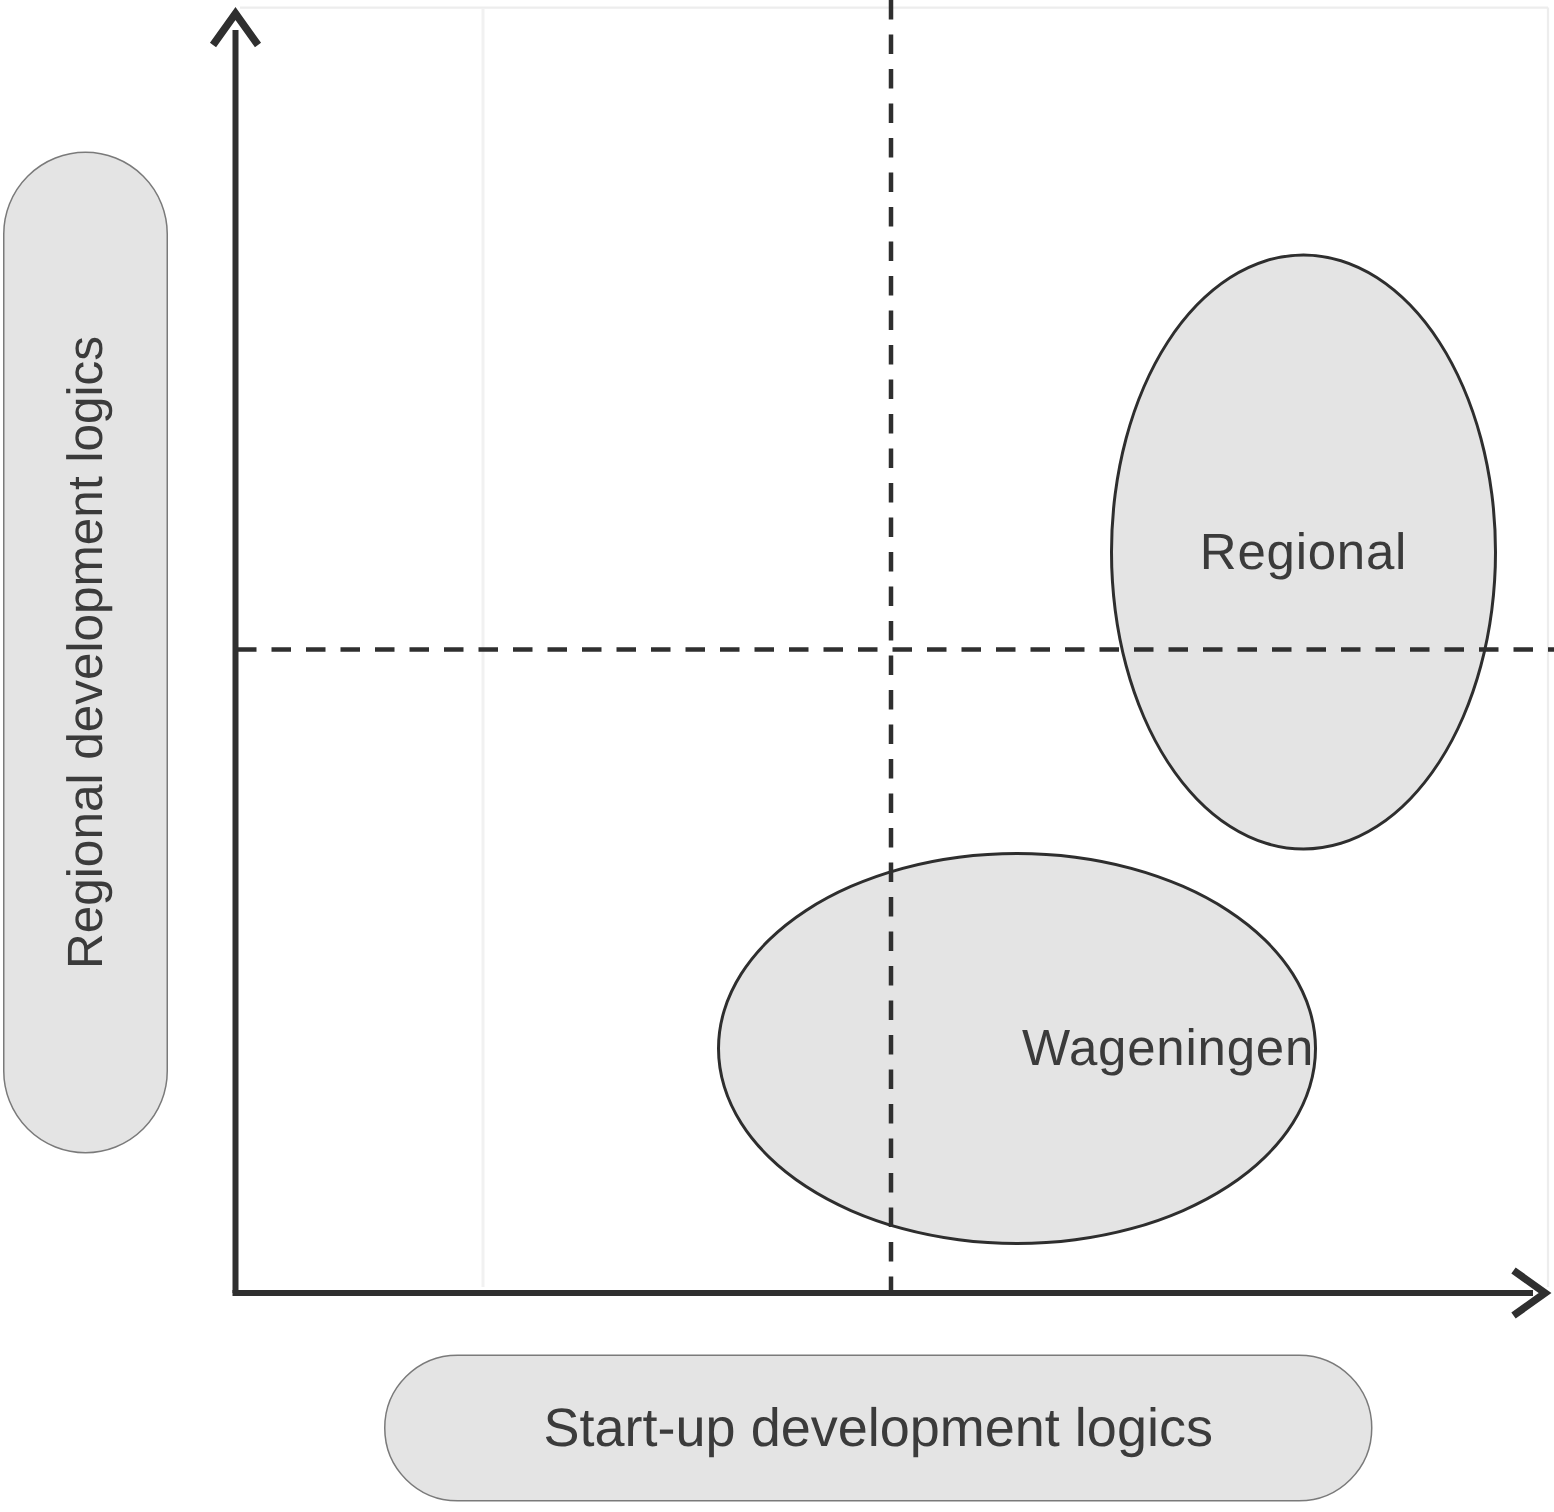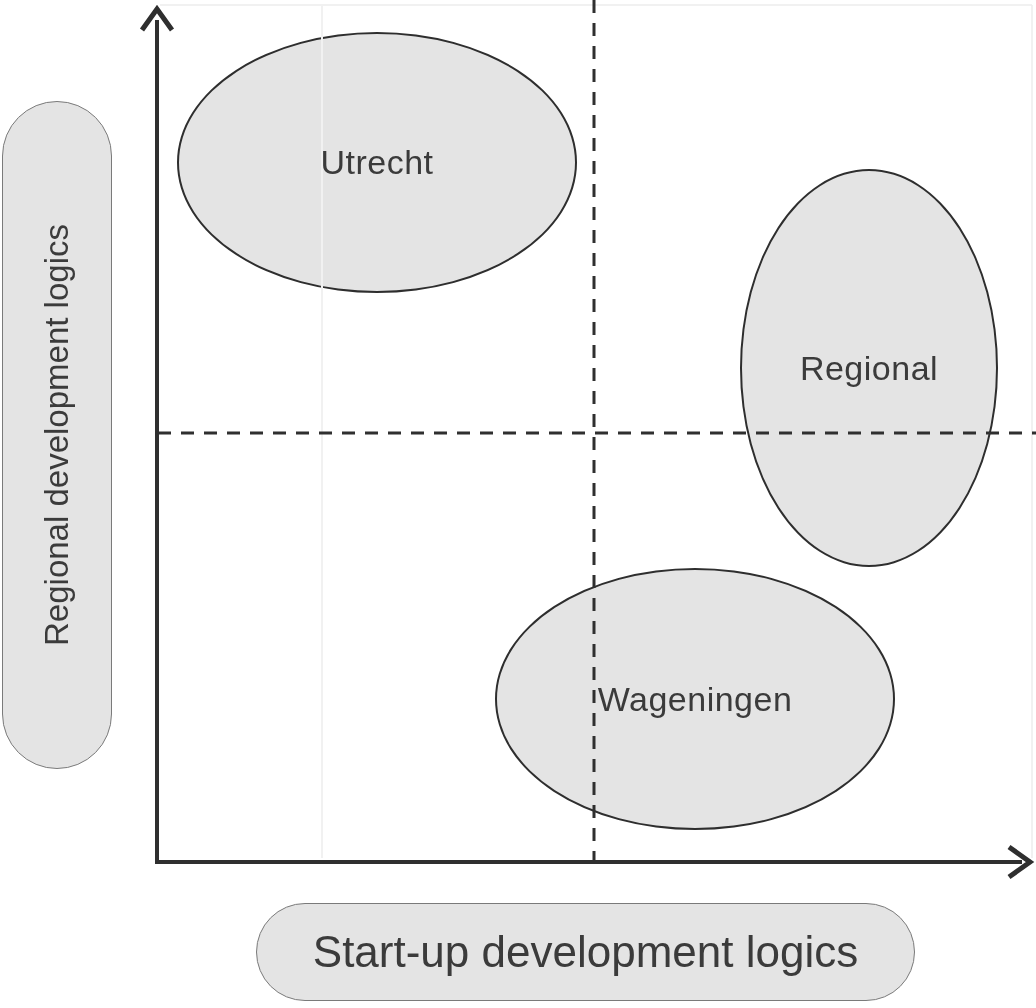--- a/index.html
+++ b/index.html
@@ -30,21 +30,21 @@
     justify-content: center;
     z-index: 2;
   }
   .ellipse .lbl {
     font-size: 34px;
     letter-spacing: 0.5px;
     color: #3b3b3b;
   }
   .ellipse-utrecht    { left: 177px; top: 32px;  width: 400px; height: 261px; }
   .ellipse-eindhoven  { left: 740px; top: 169px; width: 258px; height: 398px; }
-  .ellipse-wageningen { left: 495px; top: 568px; width: 400px; height: 262px; }
+  .ellipse-wageningen { left: 478px; top: 568px; width: 400px; height: 262px; justify-content: flex-end; }
 
   .pill {
     position: absolute;
     box-sizing: border-box;
     background: #e4e4e4;
     border: 1.5px solid #7a7a7a;
     display: flex;
     align-items: center;
     justify-content: center;
     z-index: 1;
@@ -56,38 +56,35 @@
     font-size: 33px;
   }
   .pill-y .lbl {
     transform: rotate(-90deg);
     white-space: nowrap;
   }
   .pill-x {
     left: 256px; top: 903px;
     width: 659px; height: 98px;
     border-radius: 49px;
-    font-size: 44px;
+    font-size: 36px;
   }
 </style>
 </head>
 <body>
 
 <div class="stage">
 
   <div class="pill pill-y">
     <span class="lbl">Regional development logics</span>
   </div>
   <div class="pill pill-x">
     <span class="lbl">Start-up development logics</span>
   </div>
 
-  <div class="ellipse ellipse-utrecht">
-    <span class="lbl">Utrecht</span>
-  </div>
   <div class="ellipse ellipse-eindhoven">
     <span class="lbl">Regional</span>
   </div>
   <div class="ellipse ellipse-wageningen">
     <span class="lbl">Wageningen</span>
   </div>
 
   <svg class="overlay-svg" viewBox="0 0 1036 1008">
 
     <line x1="160" y1="5" x2="1032" y2="5" stroke="#ededed" stroke-width="1.5"></line>

